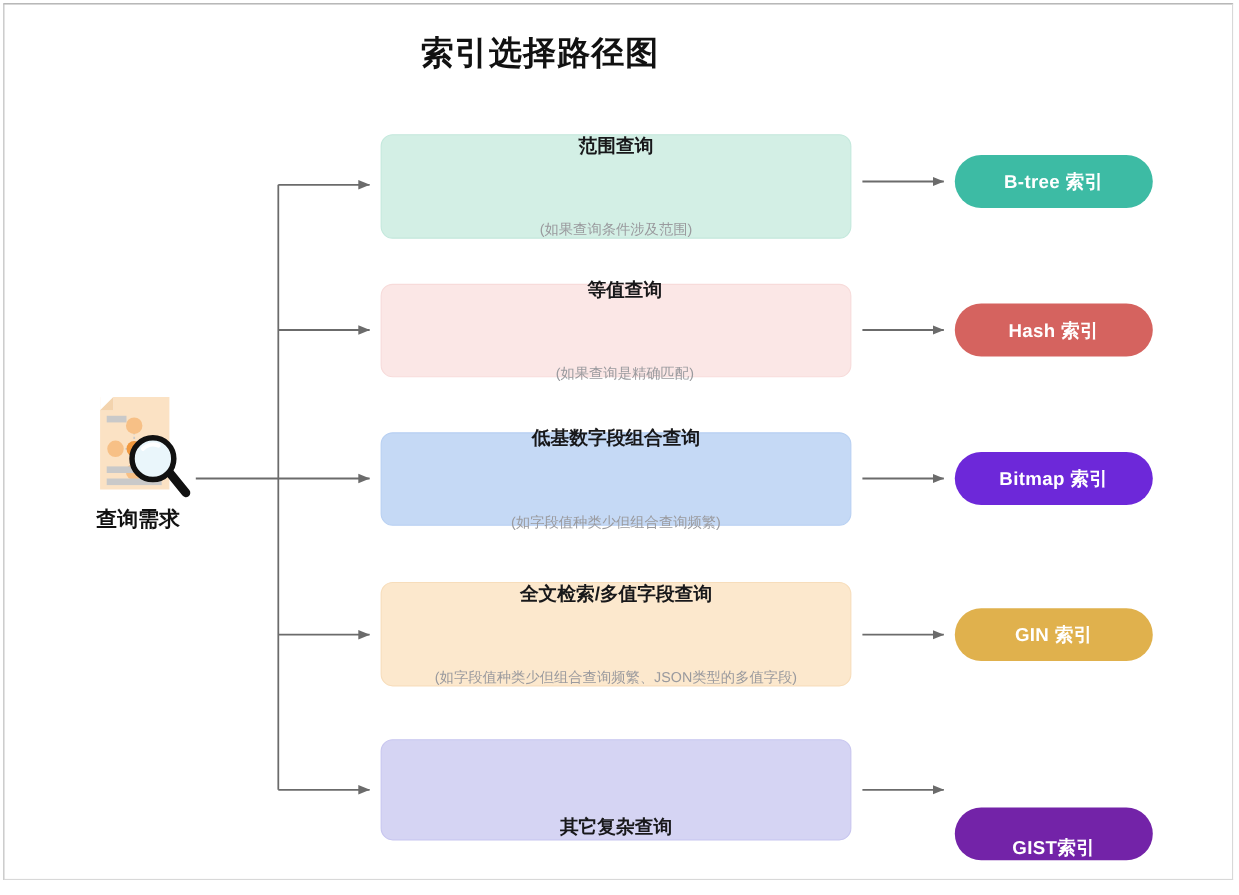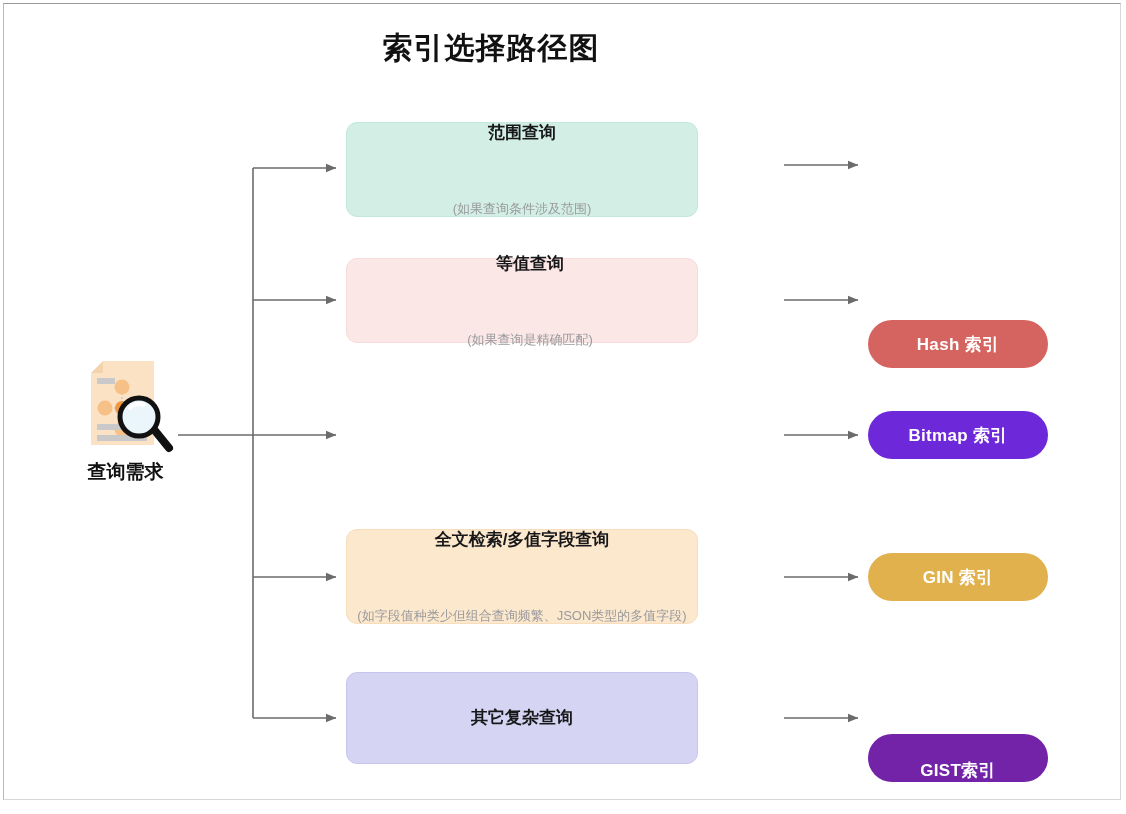--- a/index.html
+++ b/index.html
@@ -73,21 +73,21 @@
     margin-top: 6px;
     font-size: 19px;
     font-weight: bold;
     color: #111111;
   }
 
   
   .cond-box {
     position: absolute;
     left: 346px;
-    width: 352px;
+    width: 428px;
     border-radius: 11px;
     box-sizing: border-box;
     display: flex;
     flex-direction: column;
     align-items: center;
     justify-content: center;
     gap: 48px;
   }
   .cond-title {
     font-size: 17px;
@@ -100,21 +100,21 @@
     font-size: 13px;
     color: #9a9a9e;
     line-height: 1.3;
     white-space: nowrap;
   }
 
   .cond-box.c0 { top: 122px;  height: 95px; background: #d3efe5; border: 1px solid #c3e8dc; }
   .cond-box.c1 { top: 258px;  height: 85px; background: #fbe7e6; border: 1px solid #f7dbda; padding-left: 16px; }
   .cond-box.c2 { top: 393px;  height: 85px; background: #c5d9f5; border: 1px solid #b8d0f2; }
   .cond-box.c3 { top: 529px;  height: 95px; background: #fce8cd; border: 1px solid #f7ddbb; }
-  .cond-box.c4 { top: 672px;  height: 92px; background: #d5d4f3; border: 1px solid #c8c6ef; }
+  .cond-box.c4 { top: 672px;  height: 92px; background: #d5d4f3; border: 1px solid #c8c6ef; justify-content: flex-end; }
 
   
   .pill {
     position: absolute;
     left: 868px;
     width: 180px;
     height: 48px;
     border-radius: 24px;
     display: flex;
     align-items: center;
@@ -204,31 +204,38 @@
   <div class="cond-box c0">
     <div class="cond-title">范围查询</div>
     <div class="cond-sub">(如果查询条件涉及范围)</div>
   </div>
 
   <div class="cond-box c1">
     <div class="cond-title">等值查询</div>
     <div class="cond-sub">(如果查询是精确匹配)</div>
   </div>
 
+  <div class="cond-box c2">
+    <div class="cond-title">低基数字段组合查询</div>
+    <div class="cond-sub">(如字段值种类少但组合查询频繁)</div>
+  </div>
 
   <div class="cond-box c3">
     <div class="cond-title">全文检索/多值字段查询</div>
     <div class="cond-sub">(如字段值种类少但组合查询频繁、JSON类型的多值字段)</div>
   </div>
 
   <div class="cond-box c4">
     <div class="cond-title">其它复杂查询</div>
   </div>
 
-  <div class="pill p1" style="background: rgb(213, 99, 95); margin-top: 44px;">
+  <div class="pill p0" style="background: rgb(61, 187, 164);">
+    <span>B-tree 索引</span>
+  </div>
+  <div class="pill p1" style="background: rgb(213, 99, 95);">
     <span>Hash 索引</span>
   </div>
   <div class="pill p2" style="background: #6d28d9;">
     <span>Bitmap 索引</span>
   </div>
   <div class="pill p3" style="background: rgb(224, 177, 77);">
     <span>GIN 索引</span>
   </div>
   <div class="pill p4" style="background: rgb(115, 35, 168);">
     <span>GIST索引</span>

